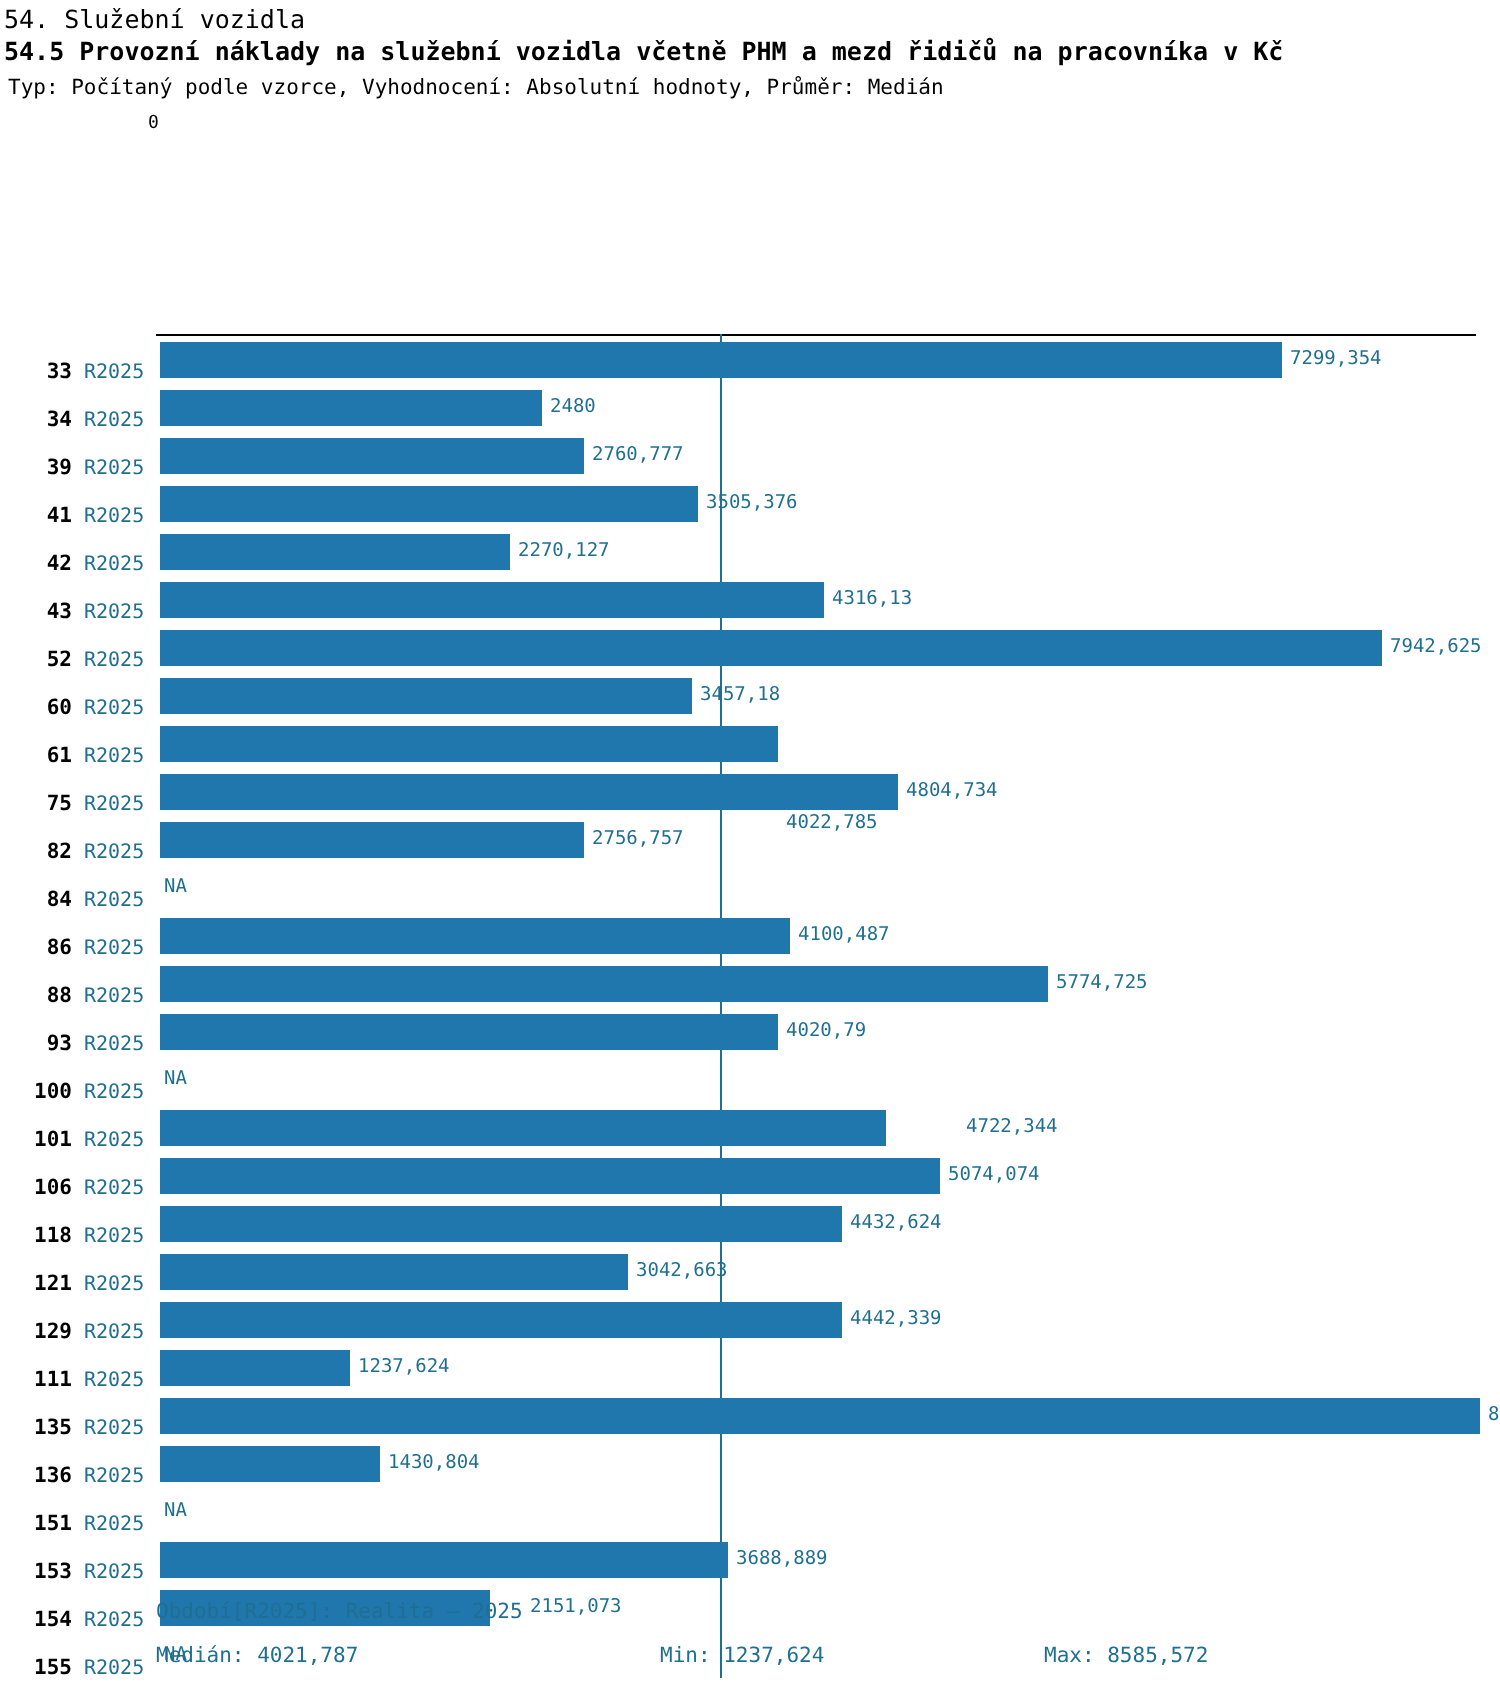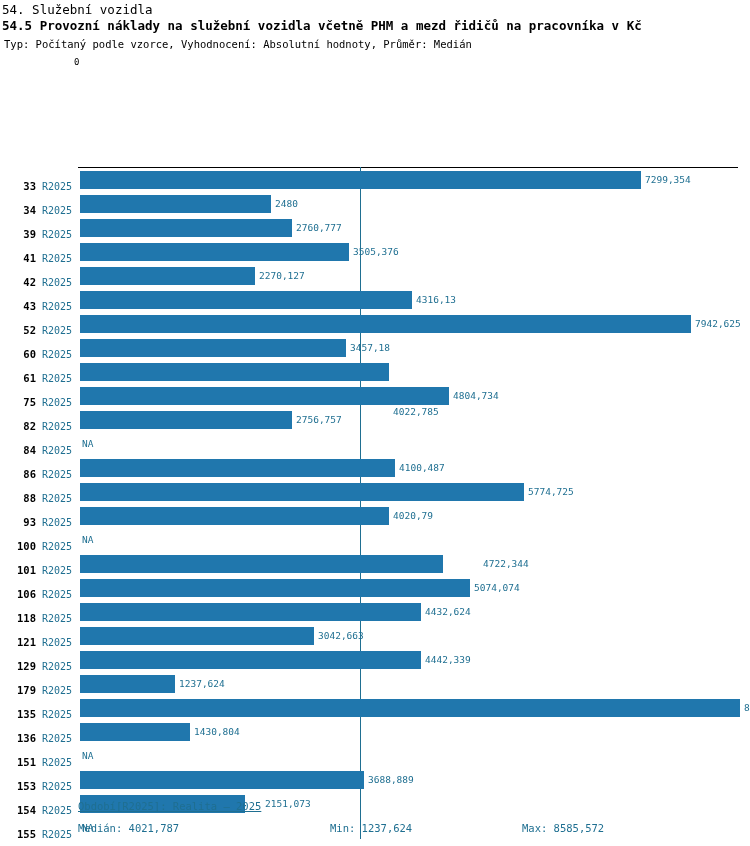--- a/index.html
+++ b/index.html
@@ -136,21 +136,20 @@
     top: 800px;
     width: 750px;
     font-family: "DejaVu Sans Mono", monospace;
     font-size: 10.5px;
     color: #1f6f91;
   }
   .footer-legend {
     position: absolute;
     left: 78px;
     top: 0px;
-    text-decoration: underline;
   }
   .footer-stats {
     position: absolute;
     left: 0;
     top: 22px;
     width: 750px;
   }
   .stat-median { position: absolute; left: 78px; }
   .stat-min { position: absolute; left: 330px; }
   .stat-max { position: absolute; left: 522px; }
@@ -329,21 +328,21 @@
       </div>
       <div class="row">
         <div class="row-id">129</div>
         <div class="row-period">R2025</div>
         <div class="bar-wrap">
           <div class="bar" style="width: 341px; background: rgb(32, 119, 173);"></div>
           <span class="bar-label" style="left: 345px;">4442,339</span>
         </div>
       </div>
       <div class="row">
-        <div class="row-id">179</div>
+        <div class="row-id">111</div>
         <div class="row-period">R2025</div>
         <div class="bar-wrap">
           <div class="bar" style="width: 95px; background: rgb(32, 119, 173);"></div>
           <span class="bar-label" style="left: 99px;">1237,624</span>
         </div>
       </div>
       <div class="row">
         <div class="row-id">135</div>
         <div class="row-period">R2025</div>
         <div class="bar-wrap">

